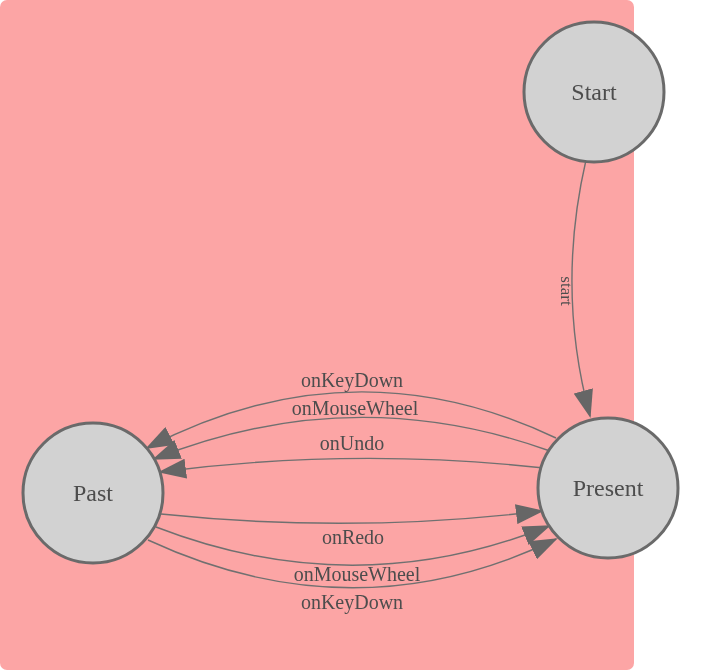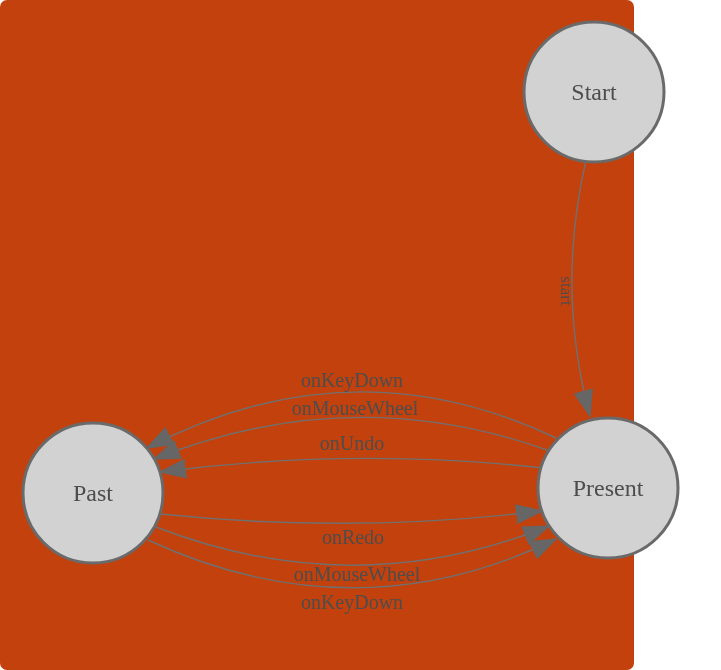--- a/index.html
+++ b/index.html
@@ -4,21 +4,21 @@
 <style>
   html, body {
     margin: 0;
     padding: 0;
     background: #ffffff;
   }
   .stage {
     position: relative;
     width: 634px;
     height: 670px;
-    background: #c2410c;
+    background: #fca5a5;
     font-family: "Liberation Serif", "DejaVu Serif", serif;
     border-radius: 7px;
   }
   svg { display: block; }
   .edge {
     fill: none;
     stroke: #707070;
     stroke-width: 1.4;
   }
   .arrowhead {

